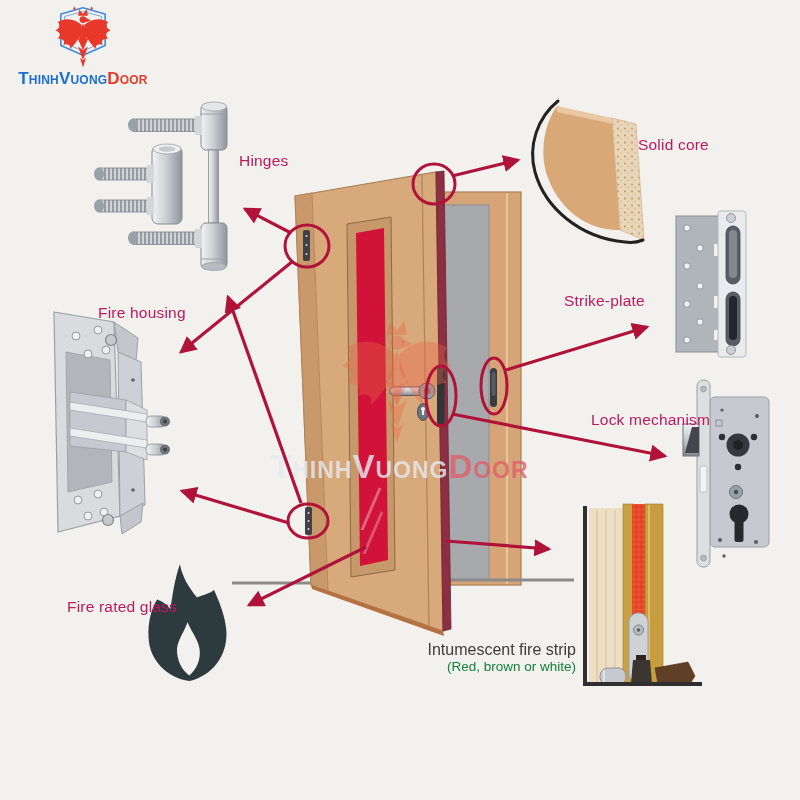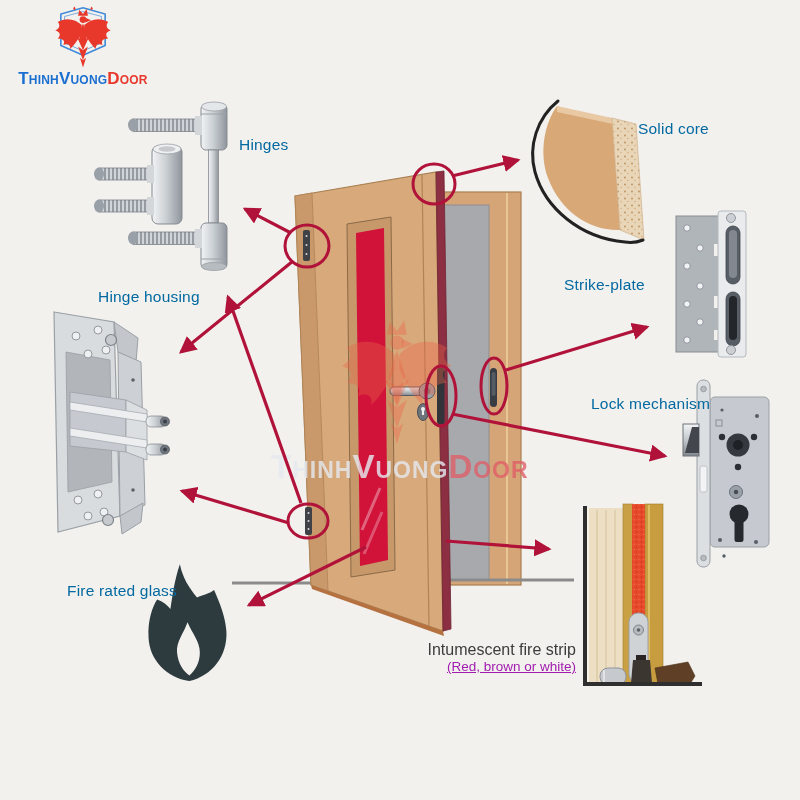--- a/index.html
+++ b/index.html
@@ -4,28 +4,28 @@
 <style>
   html,body{margin:0;padding:0;}
   body{
     width:800px;height:800px;position:relative;overflow:hidden;
     background:#f2f1ee;
     font-family:"Liberation Sans",sans-serif;
   }
   .stage{position:absolute;inset:0;width:800px;height:800px;border-radius:27px;}
   svg.artwork{position:absolute;left:0;top:0;}
   .label{
-    position:absolute;color:#0369a1;font-size:15.5px;font-weight:500;
-    letter-spacing:.2px;white-space:nowrap;z-index:5;
+    position:absolute;color:#be185d;font-size:15.5px;font-weight:500;
+    letter-spacing:.2px;white-space:nowrap;z-index:5;margin-top:16px;
   }
   .label-intu{
     position:absolute;left:406px;top:641px;width:170px;text-align:right;
     color:#3c3c3c;font-size:16px;font-weight:500;line-height:17px;z-index:5;
   }
-  .label-intu .note{font-size:13.5px;color:#a21caf;font-weight:400;text-decoration:underline;}
+  .label-intu .note{font-size:13.5px;color:#15803d;font-weight:400;}
   
   .logo{position:absolute;left:12px;top:6px;width:142px;z-index:6;text-align:center;}
   .logo-icon{display:block;margin:0 auto;}
   .logo-eagle{color:#e8382b;}
   .logo-text{
     font-weight:700;font-size:17px;letter-spacing:.2px;line-height:18px;
     font-variant:small-caps;white-space:nowrap;
   }
   .logo-blue{color:#1b6fd0;}
   .logo-red{color:#e8382b;}
@@ -318,21 +318,21 @@
       <line x1="301" y1="503" x2="228" y2="297" marker-end="url(#ah)"></line>
       <line x1="289" y1="523" x2="182" y2="491" marker-end="url(#ah)"></line>
       <line x1="366" y1="547" x2="249" y2="605" marker-end="url(#ah)"></line>
       <line x1="506" y1="370" x2="647" y2="327" marker-end="url(#ah)"></line>
       <line x1="452" y1="414" x2="665" y2="456" marker-end="url(#ah)"></line>
       <line x1="446" y1="541" x2="549" y2="549" marker-end="url(#ah)"></line>
     </g>
   </svg>
 
   <div class="label" style="left:239px;top:136px">Hinges</div>
-  <div class="label" style="left:98px;top:288px">Hinge housing</div>
+  <div class="label" style="left:98px;top:288px">Fire housing</div>
   <div class="label" style="left:67px;top:582px">Fire rated glass</div>
   <div class="label" style="left:638px;top:120px">Solid core</div>
   <div class="label" style="left:564px;top:276px">Strike-plate</div>
   <div class="label" style="left:591px;top:395px">Lock mechanism</div>
   <div class="label-intu">
     <div>Intumescent fire strip</div>
     <div class="note">(Red, brown or white)</div>
   </div>
 
 </div>

